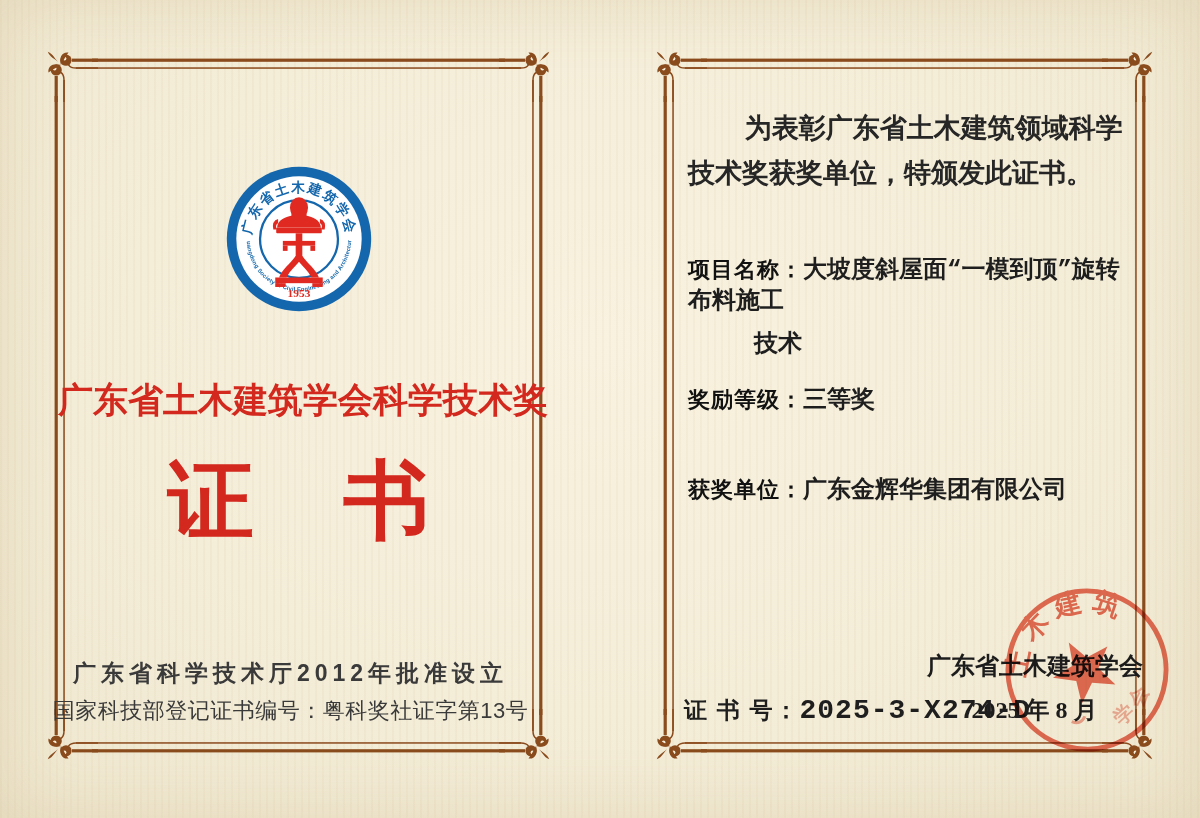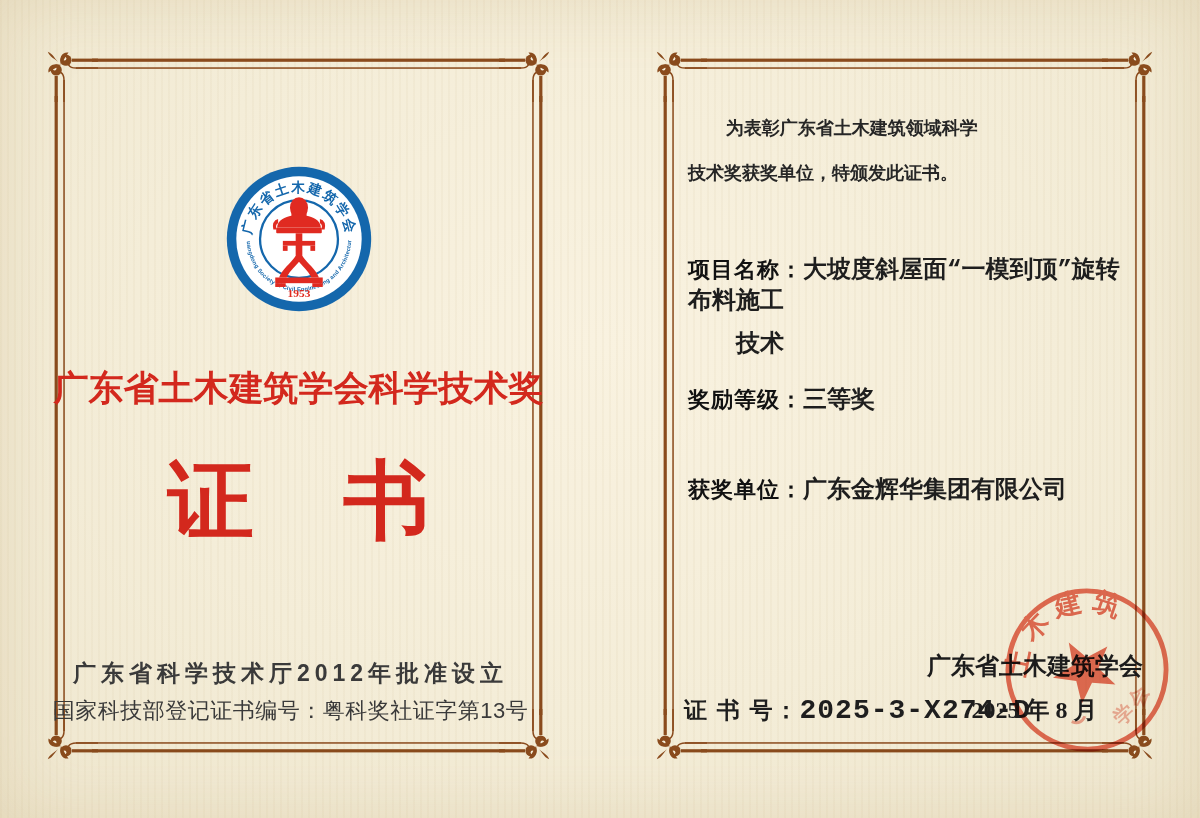--- a/index.html
+++ b/index.html
@@ -15,43 +15,43 @@
     box-shadow:inset 0 0 70px rgba(170,140,80,0.18);
   }
   .page{position:absolute;top:50px;height:711px;}
   .page-left{left:46px;width:505px;}
   .page-right{left:655px;width:499px;}
   .frame{position:absolute;inset:0;width:100%;height:100%;}
 
   
   .logo{position:absolute;top:113px;left:50%;transform:translateX(-50%);width:152px;height:152px;}
   .award-title{
-    position:absolute;top:315px;left:0;right:0;margin:0;text-align:center;
+    position:absolute;top:315px;left:0;right:0;margin:12px;text-align:center;
     font-family:"Liberation Sans","DejaVu Sans",sans-serif;
     font-weight:900;font-size:35px;color:#d3281d;letter-spacing:0px;white-space:nowrap;
   }
   .doc-title{
     position:absolute;top:404px;left:0;right:0;text-align:center;
     font-weight:700;font-size:86px;color:#d3281d;word-spacing:68px;line-height:1.1;
   }
   .fn{
     position:absolute;left:0;right:16px;text-align:center;color:#3a3a3a;white-space:nowrap;
     font-family:"Liberation Sans","DejaVu Sans",sans-serif;
   }
   .fn1{top:608px;font-size:23px;letter-spacing:5px;font-weight:600;}
   .fn2{top:646px;font-size:22px;letter-spacing:0.5px;font-weight:400;}
 
   
-  .intro{position:absolute;left:33px;top:56px;width:442px;font-size:18px;line-height:45px;color:#262626;font-weight:600;}
+  .intro{position:absolute;left:33px;top:56px;width:442px;font-size:27px;line-height:45px;color:#262626;font-weight:600;}
   .intro-l1{text-indent:2.1em;}
   .field{position:absolute;left:33px;right:14px;font-size:24px;color:#1e1e1e;line-height:30px;font-family:Liberation Mono, monospace;}
   .flabel{font-weight:700;font-size:22px;letter-spacing:1px;color:#111;}
   .fvalue{font-weight:600;}
   .f-project{top:206px;}
-  .f-project .l2{margin-left:48px;margin-top:13px;}
+  .f-project .l2{margin-left:66px;margin-top:13px;}
   .f-grade{top:336px;}
   .f-unit{top:426px;}
   .issuer-block{position:absolute;right:12px;top:600px;width:215px;text-align:center;color:#1c1c1c;}
   .issuer{font-size:24px;font-weight:600;white-space:nowrap;}
   .issue-date{font-size:24px;font-weight:600;margin-top:12px;white-space:nowrap;}
   .certno{position:absolute;left:29px;top:645px;font-size:23px;color:#1e1e1e;white-space:nowrap;}
   .no-label{font-weight:700;letter-spacing:2px;}
   .no-value{font-family:"Liberation Mono","DejaVu Sans Mono",monospace;font-size:28px;letter-spacing:1px;font-weight:600;}
   .stamp{position:absolute;left:347px;top:535px;width:170px;height:170px;mix-blend-mode:multiply;}
   .defs-svg{position:absolute;width:0;height:0;}

